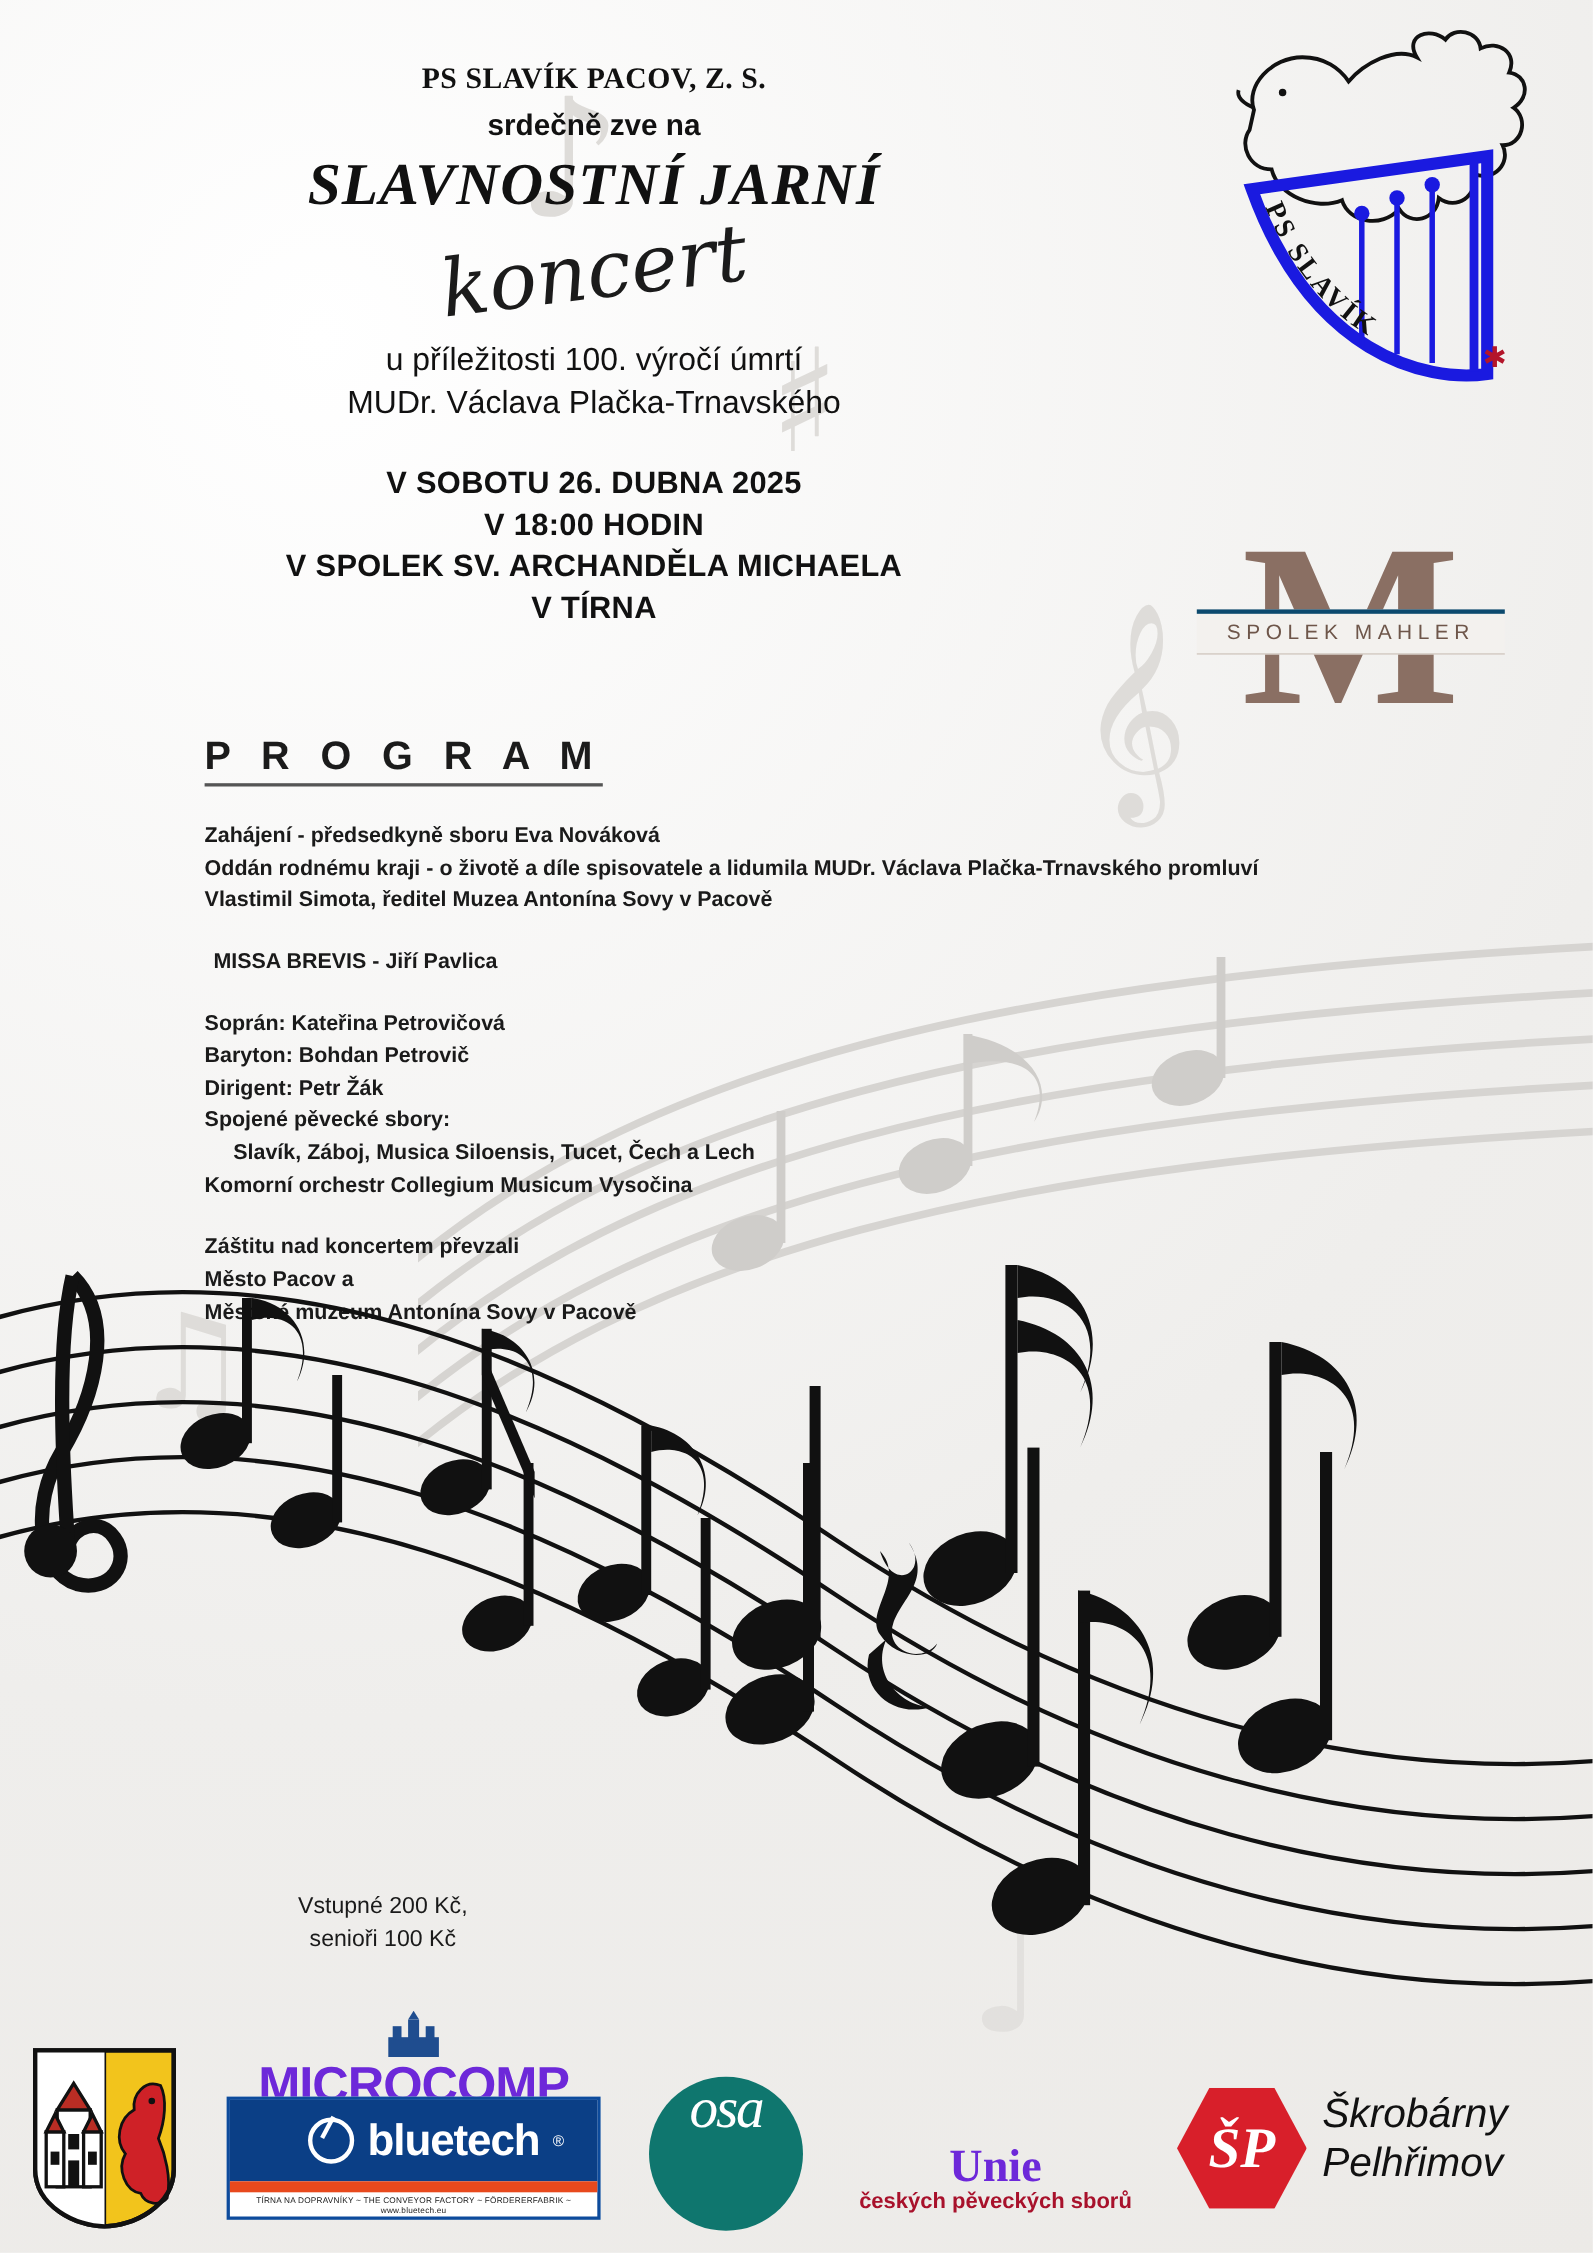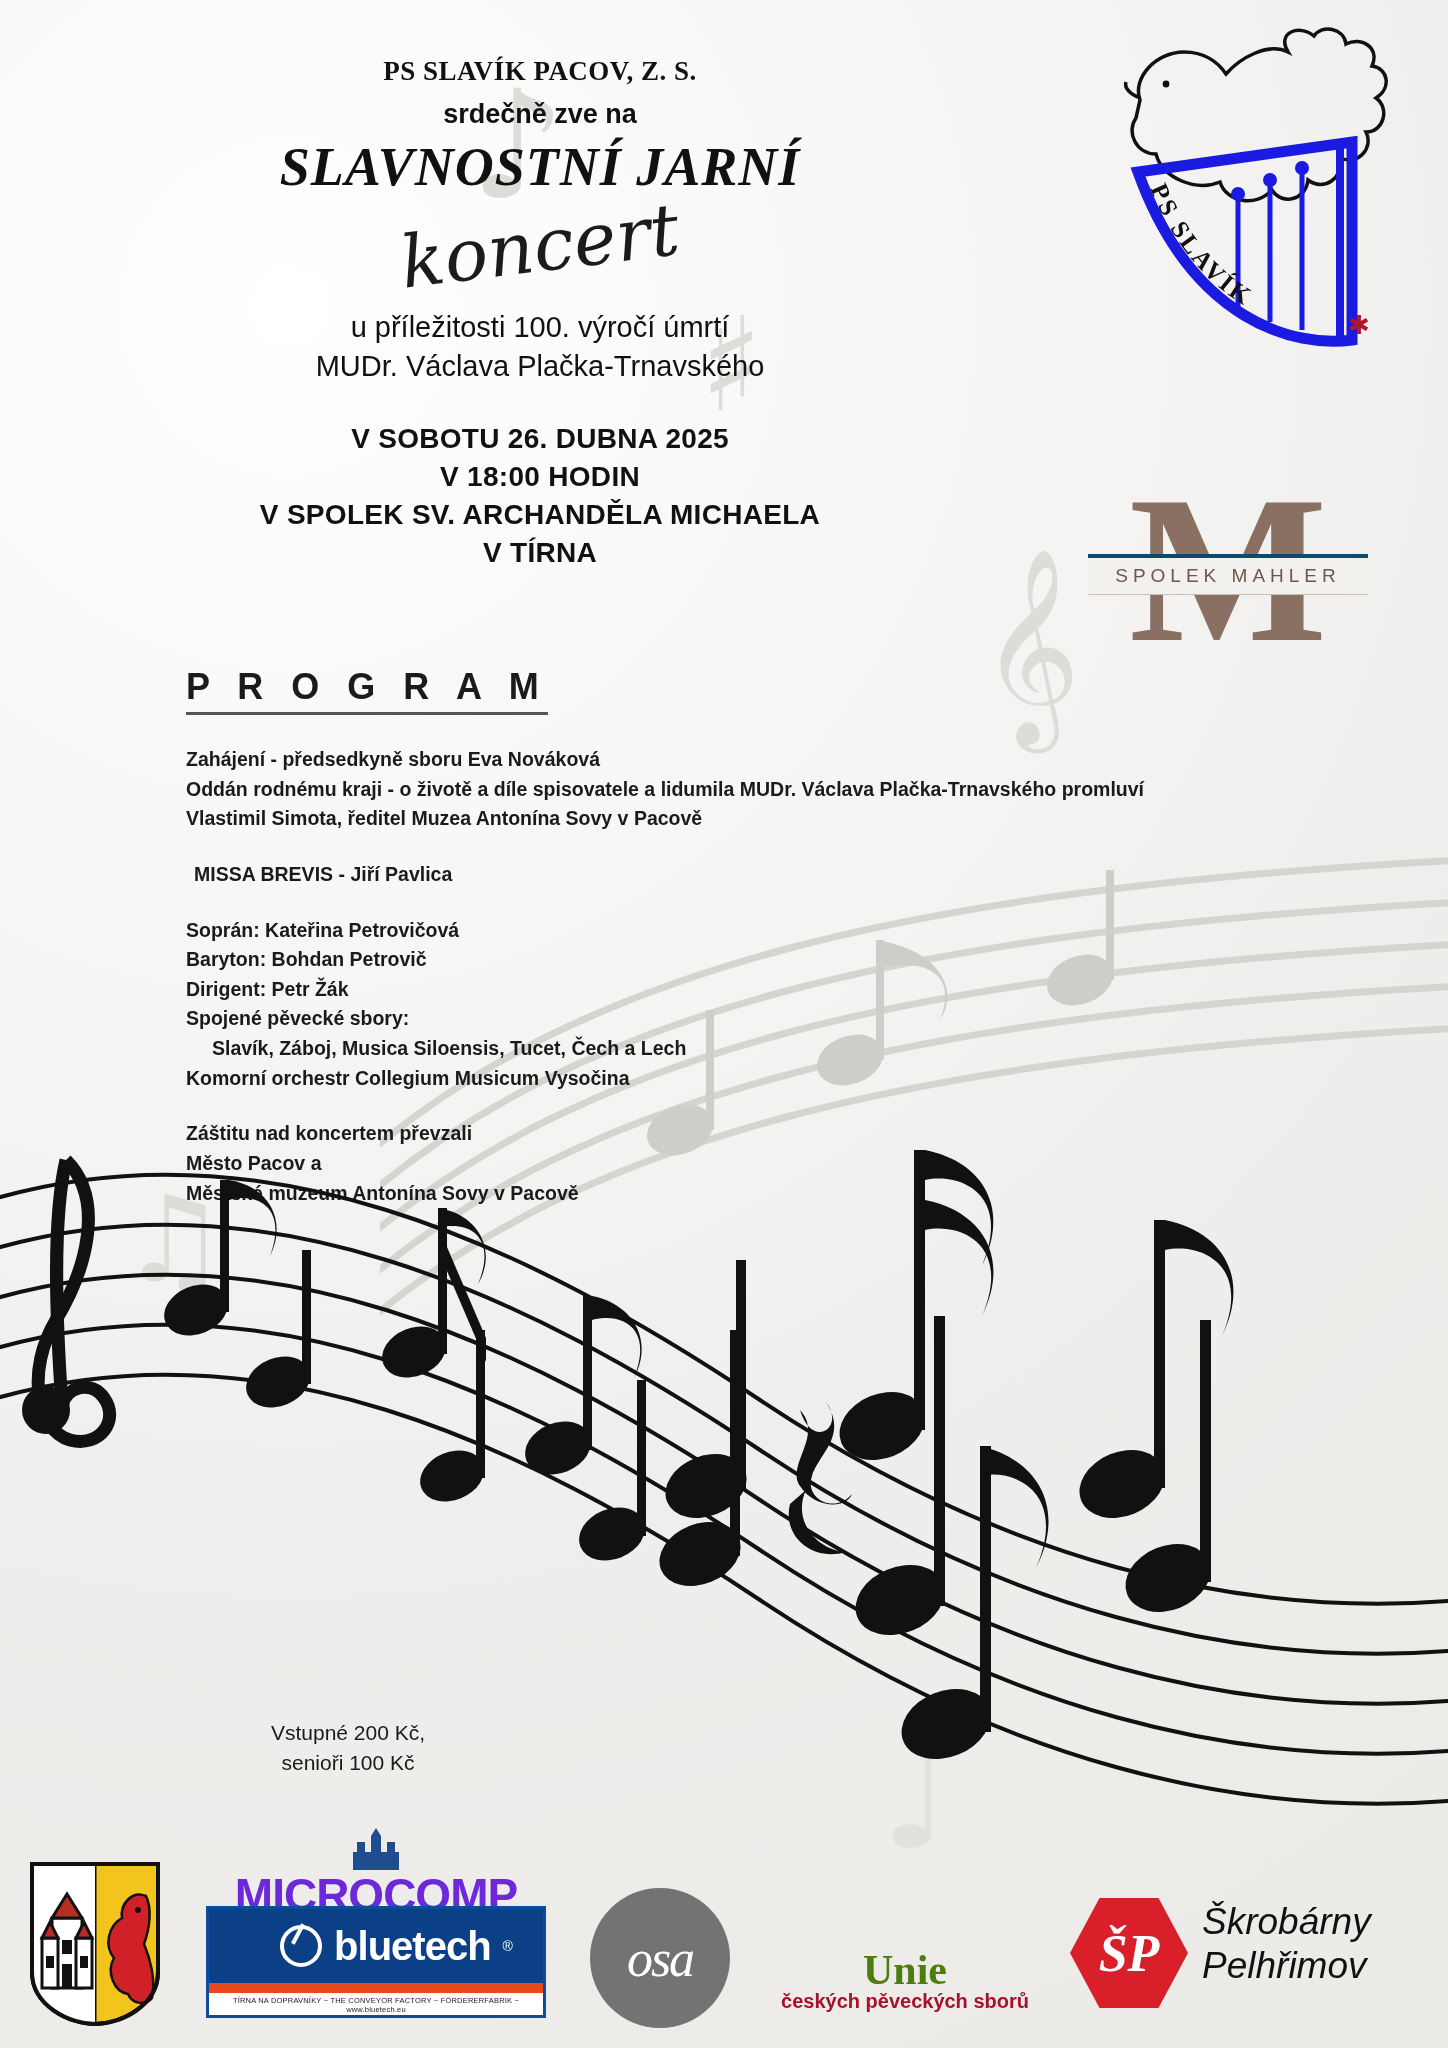--- a/index.html
+++ b/index.html
@@ -261,43 +261,43 @@
     padding-top: 3px;
     letter-spacing: 0.2px;
   }
   .osa {
     position: absolute;
     left: 590px;
     top: 50px;
     width: 140px;
     height: 140px;
     border-radius: 50%;
-    background: #737373;
+    background: #0f766e;
     color: #fff;
     display: flex;
-    align-items: center;
+    align-items: flex-start;
     justify-content: center;
   }
   .osa-text {
     font-family: "Liberation Serif", serif;
     font-size: 52px;
     font-style: italic;
     letter-spacing: -2px;
   }
   .unie {
     position: absolute;
     left: 740px;
     top: 108px;
     width: 330px;
     text-align: center;
   }
   .unie-top {
     font-size: 42px;
     font-weight: bold;
-    color: #4d7c0f;
+    color: #6d28d9;
     font-family: "Liberation Serif", serif;
   }
   .unie-bot {
     font-size: 20px;
     font-weight: bold;
     color: #a8112b;
     margin-top: -4px;
   }
   .skrob {
     position: absolute;

